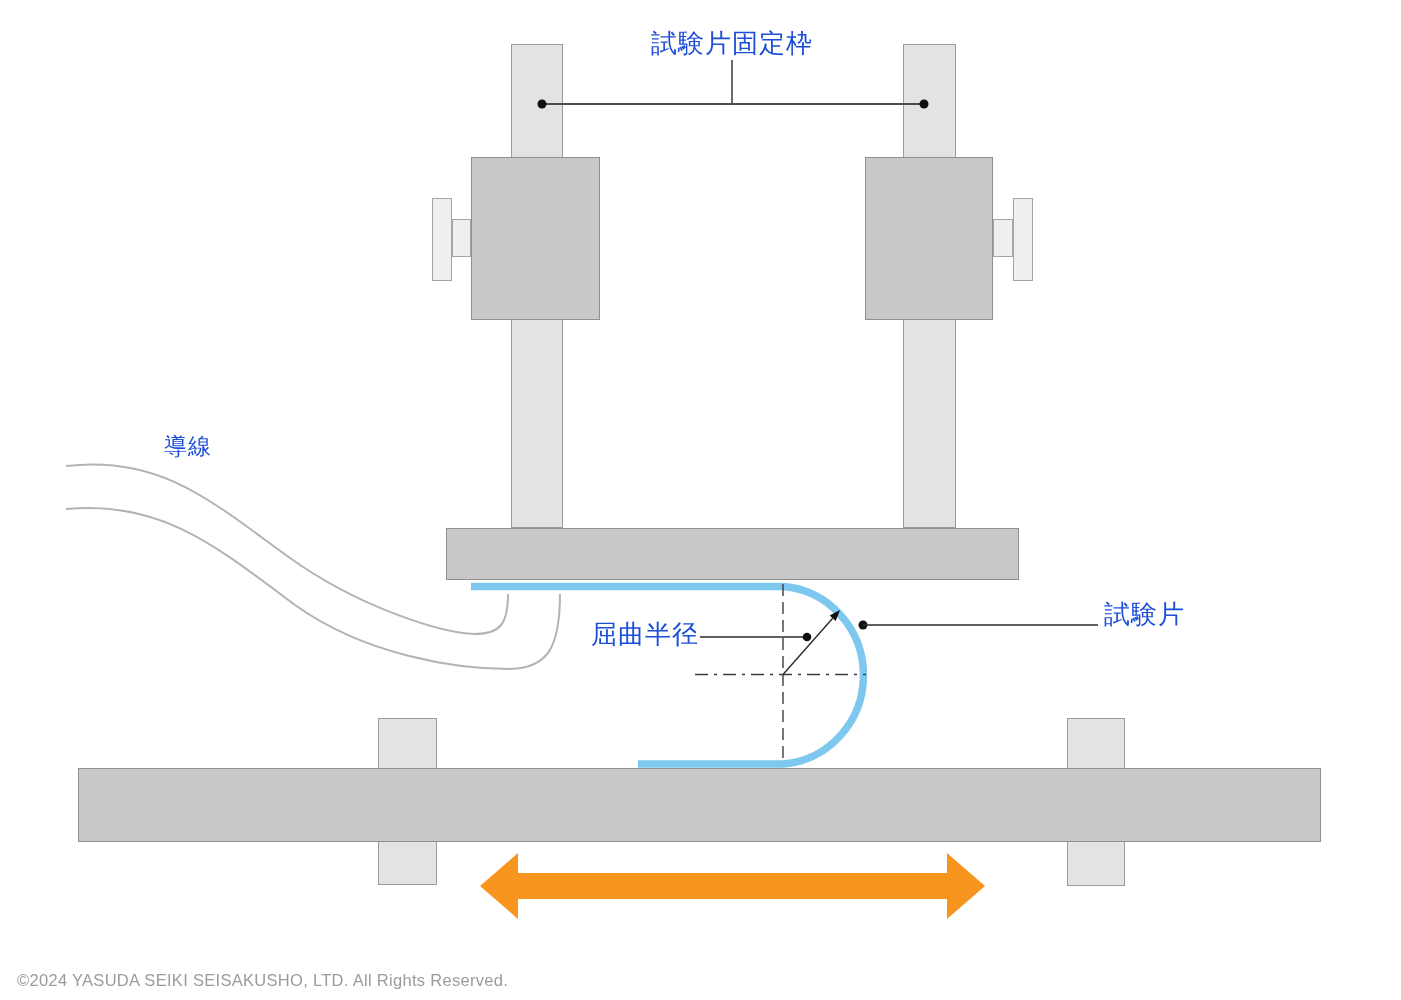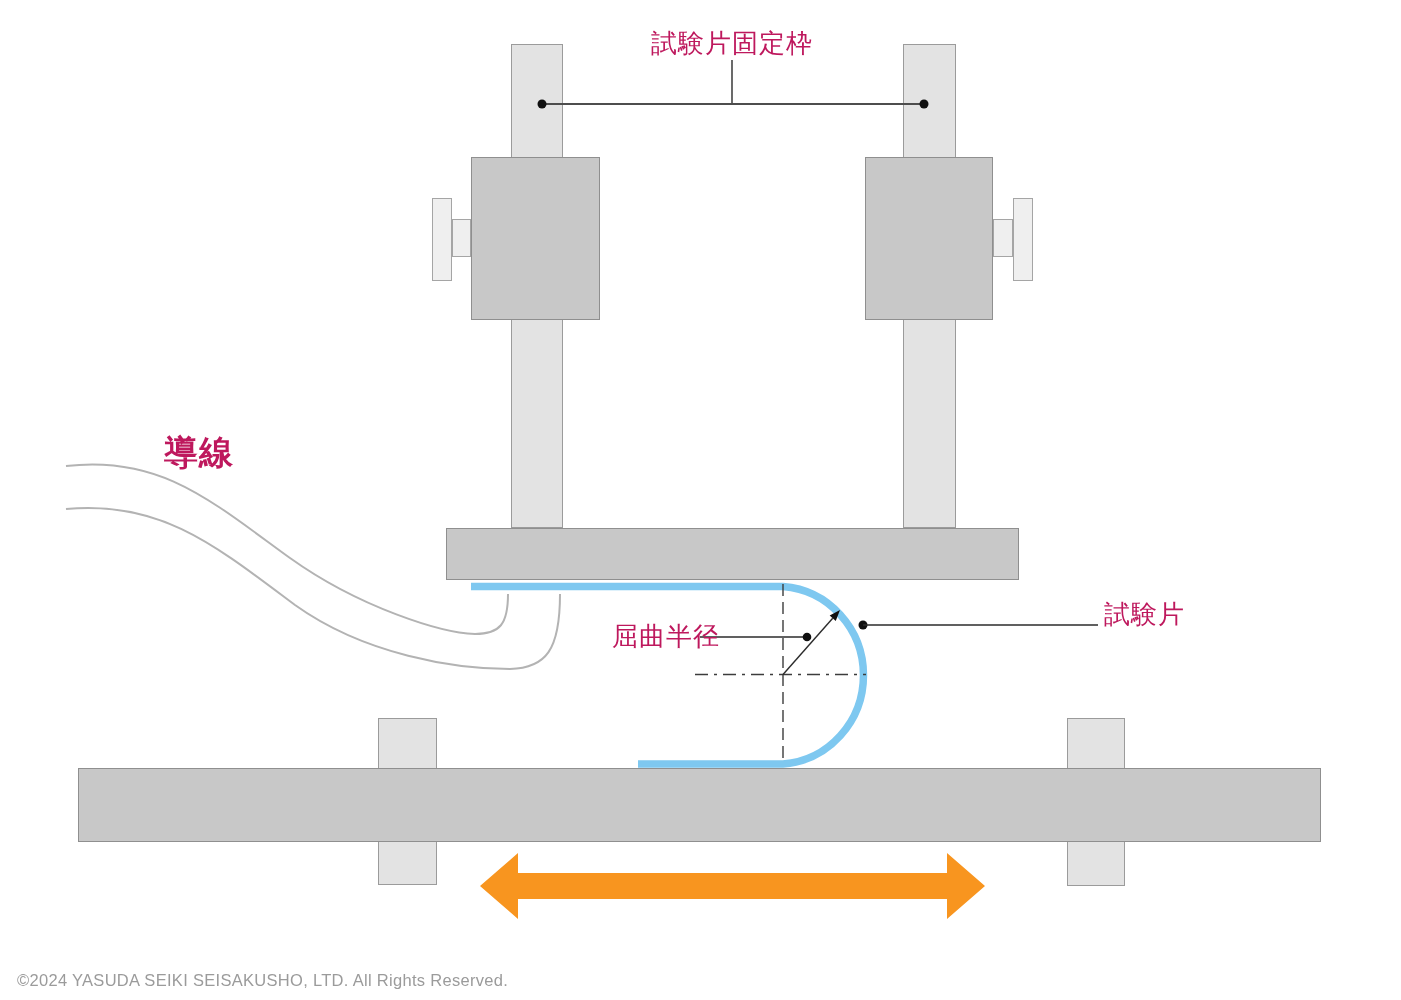--- a/index.html
+++ b/index.html
@@ -2,21 +2,21 @@
 <html style="--specimen-blue: #7EC8F0; --arrow-orange: #F8951F; --machine-mid-gray: #C8C8C8; --machine-light-gray: #E3E3E3; --knob-gray: #EFEFEF; --wire-gray: #B3B3B3; --text-gray: #9B9B9B;"><head>
 <meta charset="utf-8">
 <style>
   html,body{margin:0;padding:0;background:#fff;}
   #stage{position:relative;width:1401px;height:1000px;background:#fff;overflow:hidden;
          font-family:"Liberation Sans","DejaVu Sans",sans-serif;}
   .rect{position:absolute;box-sizing:border-box;border:1.5px solid #9b9b9b;}
   .light{background:var(--machine-light-gray);}
   .mid{background:var(--machine-mid-gray);border-color:#8f8f8f;}
   .knob{background:var(--knob-gray);border-color:#a5a5a5;}
-  .jp{position:absolute;font-size:26px;line-height:1.15;color:#be185d;white-space:nowrap;
+  .jp{position:absolute;font-size:26px;line-height:1.15;color:#1d4ed8;white-space:nowrap;
       letter-spacing:1px;}
   .centered{transform:translateX(-50%);}
   #move-label{font-size:31px;color:var(--arrow-orange);letter-spacing:2px;}
   #copyright{position:absolute;left:17px;top:971px;font-size:16.5px;letter-spacing:.3px;
              color:var(--text-gray);white-space:nowrap;}
   svg{position:absolute;left:0;top:0;pointer-events:none;}
   .wire{fill:none;stroke:var(--wire-gray);stroke-width:2;}
   .specimen{fill:none;stroke:var(--specimen-blue);stroke-width:7.5;}
   .thin{stroke:#2b2b2b;stroke-width:1.4;fill:none;}
   .conn{stroke:#4d4d4d;stroke-width:2;fill:none;}
@@ -69,18 +69,18 @@
 
     <line class="conn" x1="542" y1="104" x2="924" y2="104"></line>
     <circle class="dot" cx="542" cy="104" r="4.5"></circle>
     <circle class="dot" cx="924" cy="104" r="4.5"></circle>
     <line class="thin" x1="732" y1="60" x2="732" y2="103"></line>
 
     <polygon class="orange" points="480,886 518,853 518,873 947,873 947,853 985,886 947,919 947,899 518,899 518,919"></polygon>
   </svg>
 
   <div class="jp centered" style="left:732px;top:29px;">試験片固定枠</div>
-  <div class="jp" style="left:164px;top:433px;font-size:34px;font-weight:bold;">導線</div>
-  <div class="jp" style="left:612px;top:622px;">屈曲半径</div>
+  <div class="jp" style="left:164px;top:433px;font-size:23px;">導線</div>
+  <div class="jp" style="left:591px;top:622px;font-family:Liberation Mono, monospace;">屈曲半径</div>
   <div class="jp" style="left:1104px;top:600px;">試験片</div>
   <div id="copyright">©2024 YASUDA SEIKI SEISAKUSHO, LTD. All Rights Reserved.</div>
 
 </div>
 
 </body></html>

